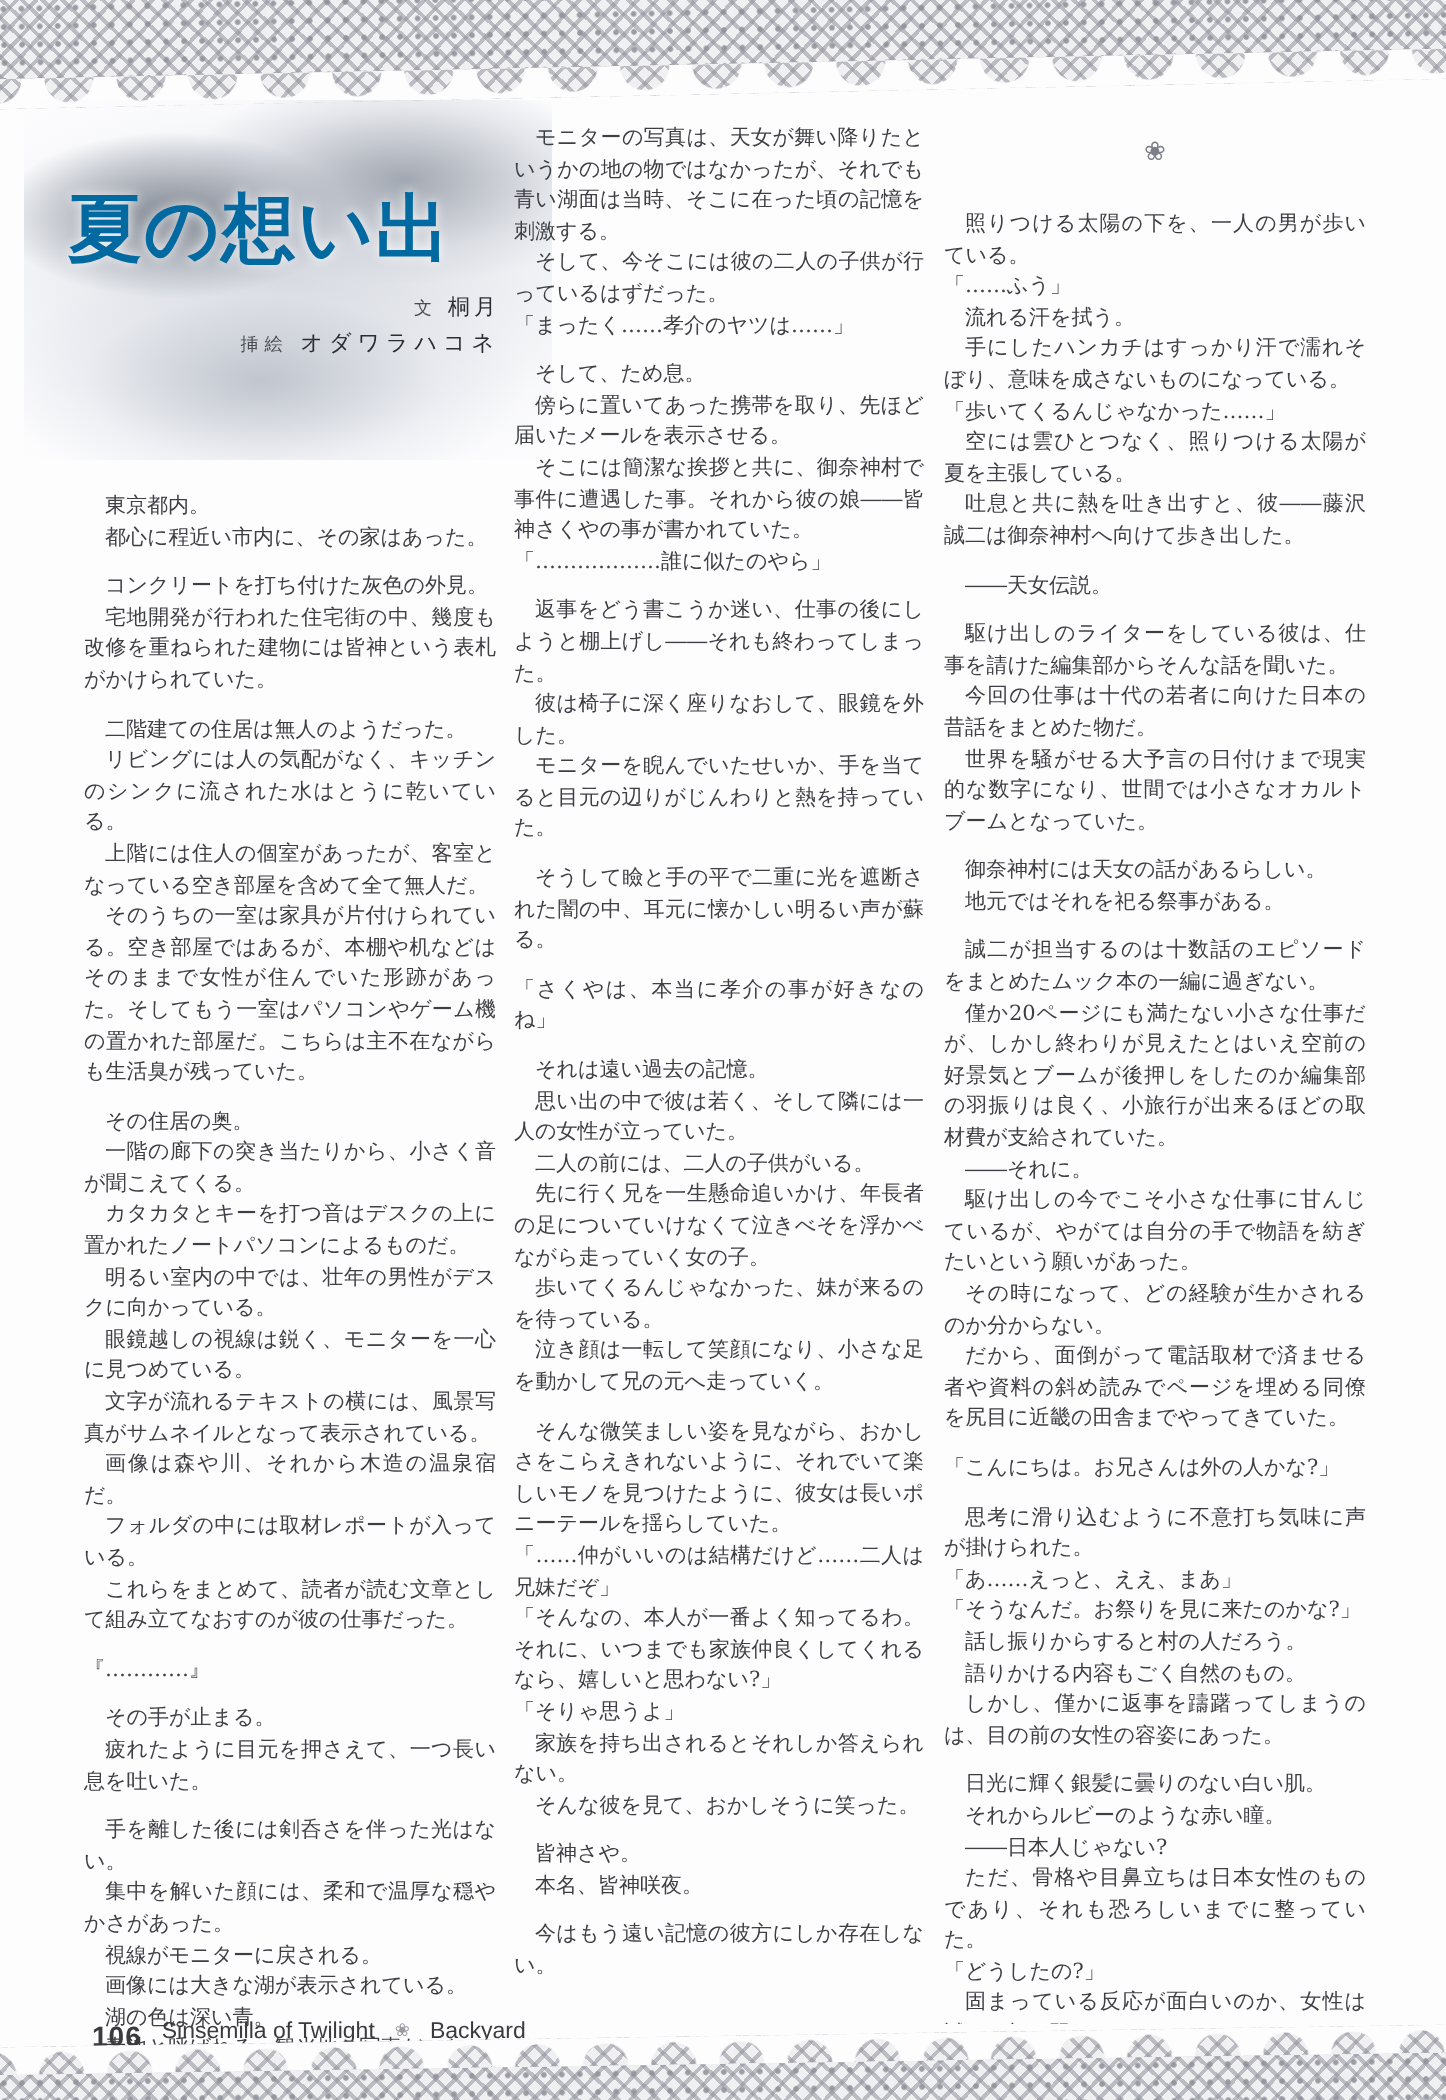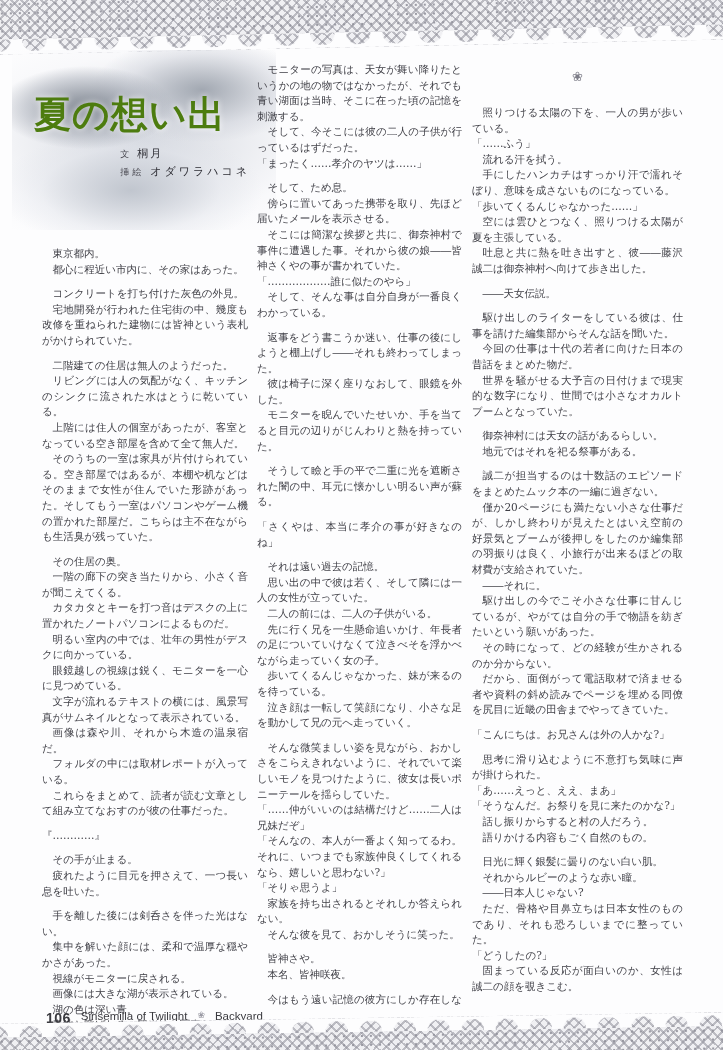--- a/index.html
+++ b/index.html
@@ -49,25 +49,25 @@
   .cloud {
     position:absolute; inset:-14px -20px -18px -16px;
     background:
       radial-gradient(110px 52px at 28% 32%, rgba(104,112,124,.80), rgba(158,164,175,.45) 55%, rgba(255,255,255,0) 80%),
       radial-gradient(130px 62px at 72% 22%, rgba(130,138,150,.70), rgba(196,200,210,.38) 58%, rgba(255,255,255,0) 85%),
       radial-gradient(150px 70px at 45% 78%, rgba(182,188,198,.80), rgba(224,227,234,.40) 60%, rgba(255,255,255,0) 88%),
       radial-gradient(230px 120px at 50% 50%, rgba(206,210,218,.85), rgba(240,241,245,.35) 70%, rgba(255,255,255,0) 95%);
   }
   .story-title {
     position:absolute; left:6px; top:26px; margin:0; width:216px;
-    font-size:37px; font-weight:bold; color:#4d7c0f; letter-spacing:1px;
+    font-size:37px; font-weight:bold; color:#0369a1; letter-spacing:1px;
     text-shadow:0 0 6px rgba(255,255,255,.9);
     white-space:nowrap;
   }
-  .credits { position:absolute; right:6px; top:82px; color:#2c2c33; }
+  .credits { position:absolute; right:6px; top:82px; text-align:right; color:#2c2c33; }
   .credit-line  { font-size:11px; letter-spacing:2px; }
   .credit-line .role { font-size:9px; color:#4a4a52; margin-right:6px; }
   .credit-line + .credit-line { margin-top:3px; letter-spacing:3px; }
 
   
   .col {
     position:absolute; overflow:hidden;
     font-size:10.5px; line-height:15.6px; color:#3e3e45;
     text-align:justify;
   }
@@ -147,21 +147,20 @@
     </div>
   <div class="col col2">
       <p class="para indent">モニターの写真は、天女が舞い降りたというかの地の物ではなかったが、それでも青い湖面は当時、そこに在った頃の記憶を刺激する。</p>
       <p class="para indent">そして、今そこには彼の二人の子供が行っているはずだった。</p>
       <p class="para flush">「まったく……孝介のヤツは……」</p>
       <p class="para blank">&nbsp;</p>
       <p class="para indent">そして、ため息。</p>
       <p class="para indent">傍らに置いてあった携帯を取り、先ほど届いたメールを表示させる。</p>
       <p class="para indent">そこには簡潔な挨拶と共に、御奈神村で事件に遭遇した事。それから彼の娘――皆神さくやの事が書かれていた。</p>
       <p class="para flush">「………………誰に似たのやら」</p>
-      <p class="para indent">そして、そんな事は自分自身が一番良くわかっている。</p>
       <p class="para blank">&nbsp;</p>
       <p class="para indent">返事をどう書こうか迷い、仕事の後にしようと棚上げし――それも終わってしまった。</p>
       <p class="para indent">彼は椅子に深く座りなおして、眼鏡を外した。</p>
       <p class="para indent">モニターを睨んでいたせいか、手を当てると目元の辺りがじんわりと熱を持っていた。</p>
       <p class="para blank">&nbsp;</p>
       <p class="para indent">そうして瞼と手の平で二重に光を遮断された闇の中、耳元に懐かしい明るい声が蘇る。</p>
       <p class="para blank">&nbsp;</p>
       <p class="para flush">「さくやは、本当に孝介の事が好きなのね」</p>
       <p class="para blank">&nbsp;</p>
       <p class="para indent">それは遠い過去の記憶。</p>
@@ -210,20 +209,21 @@
       <p class="para indent">その時になって、どの経験が生かされるのか分からない。</p>
       <p class="para indent">だから、面倒がって電話取材で済ませる者や資料の斜め読みでページを埋める同僚を尻目に近畿の田舎までやってきていた。</p>
       <p class="para blank">&nbsp;</p>
       <p class="para flush">「こんにちは。お兄さんは外の人かな?」</p>
       <p class="para blank">&nbsp;</p>
       <p class="para indent">思考に滑り込むように不意打ち気味に声が掛けられた。</p>
       <p class="para flush">「あ……えっと、ええ、まあ」</p>
       <p class="para flush">「そうなんだ。お祭りを見に来たのかな?」</p>
       <p class="para indent">話し振りからすると村の人だろう。</p>
       <p class="para indent">語りかける内容もごく自然のもの。</p>
+      <p class="para indent">しかし、僅かに返事を躊躇ってしまうのは、目の前の女性の容姿にあった。</p>
       <p class="para blank">&nbsp;</p>
       <p class="para indent">日光に輝く銀髪に曇りのない白い肌。</p>
       <p class="para indent">それからルビーのような赤い瞳。</p>
       <p class="para indent">――日本人じゃない?</p>
       <p class="para indent">ただ、骨格や目鼻立ちは日本女性のものであり、それも恐ろしいまでに整っていた。</p>
       <p class="para flush">「どうしたの?」</p>
       <p class="para indent">固まっている反応が面白いのか、女性は誠二の顔を覗きこむ。</p>
     </div>
 
   <div class="footer">

